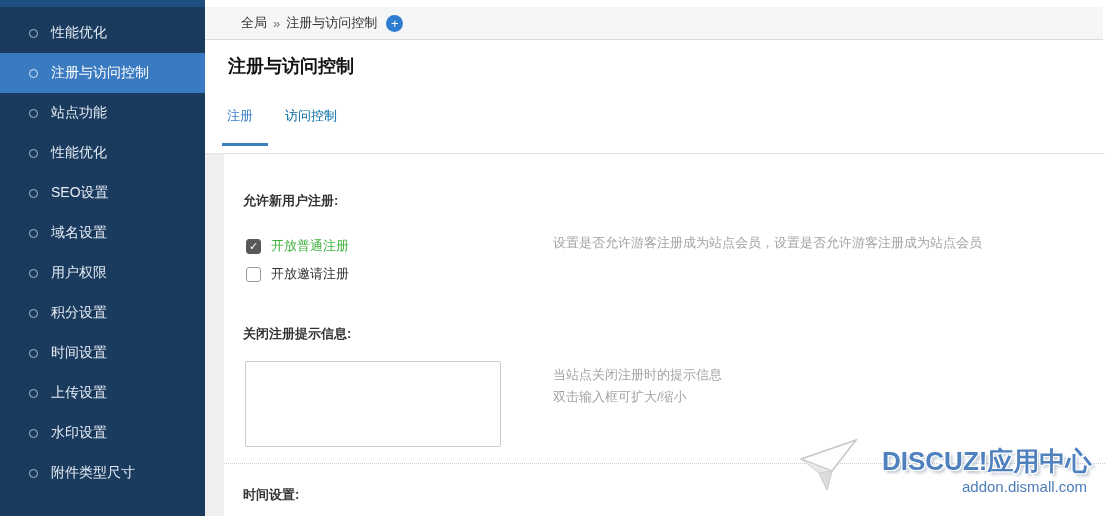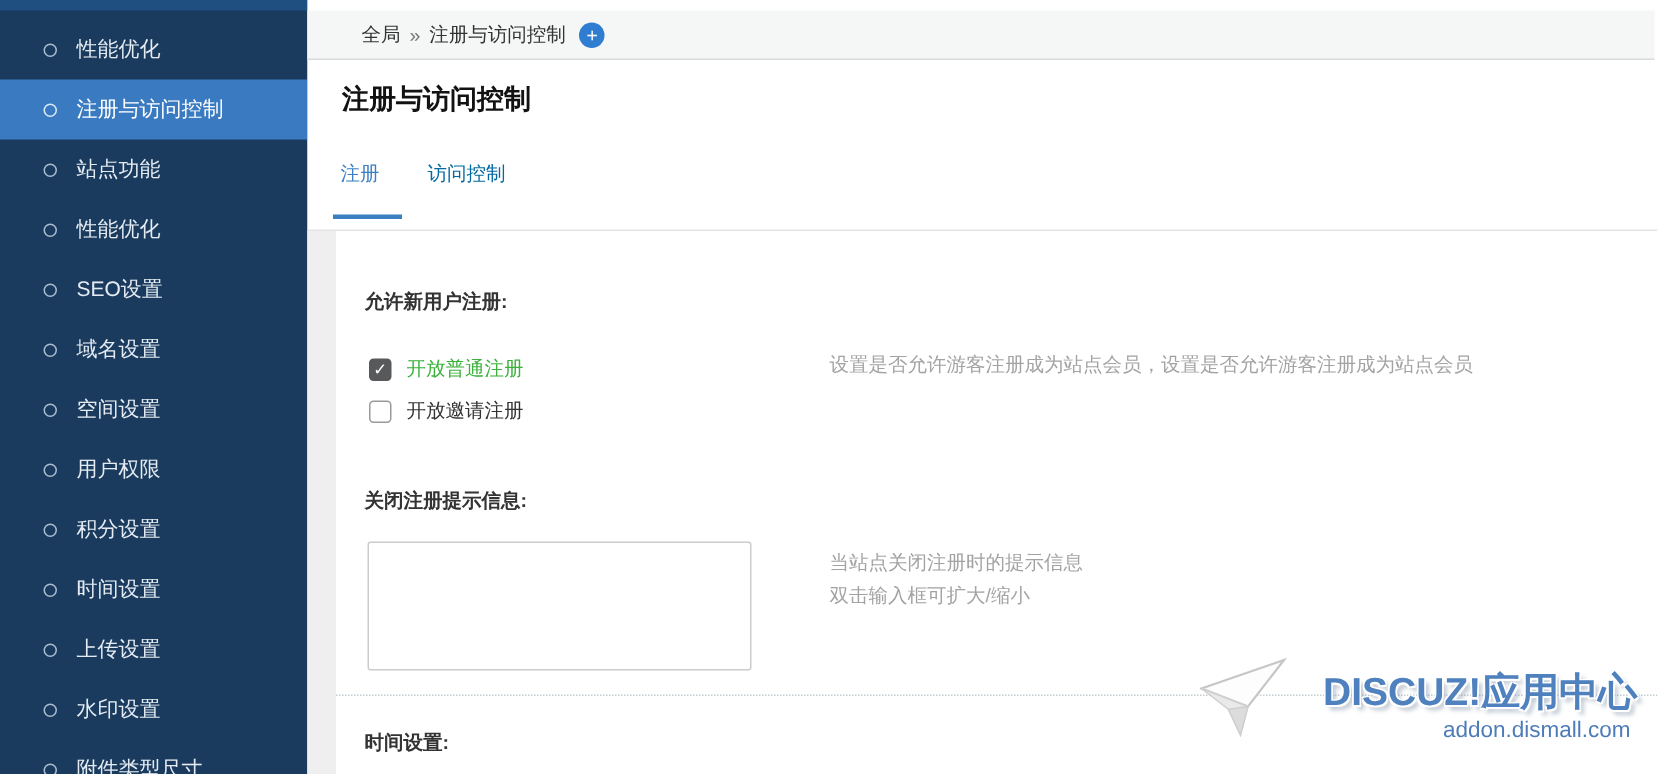--- a/index.html
+++ b/index.html
@@ -96,24 +96,20 @@
     <div class="side-item">
       <span class="dot"></span>
       <span>SEO设置</span>
     </div>
     <div class="side-item">
       <span class="dot"></span>
       <span>域名设置</span>
     </div>
     <div class="side-item">
       <span class="dot"></span>
-      <span>空间设置</span>
-    </div>
-    <div class="side-item">
-      <span class="dot"></span>
       <span>用户权限</span>
     </div>
     <div class="side-item">
       <span class="dot"></span>
       <span>积分设置</span>
     </div>
     <div class="side-item">
       <span class="dot"></span>
       <span>时间设置</span>
     </div>

